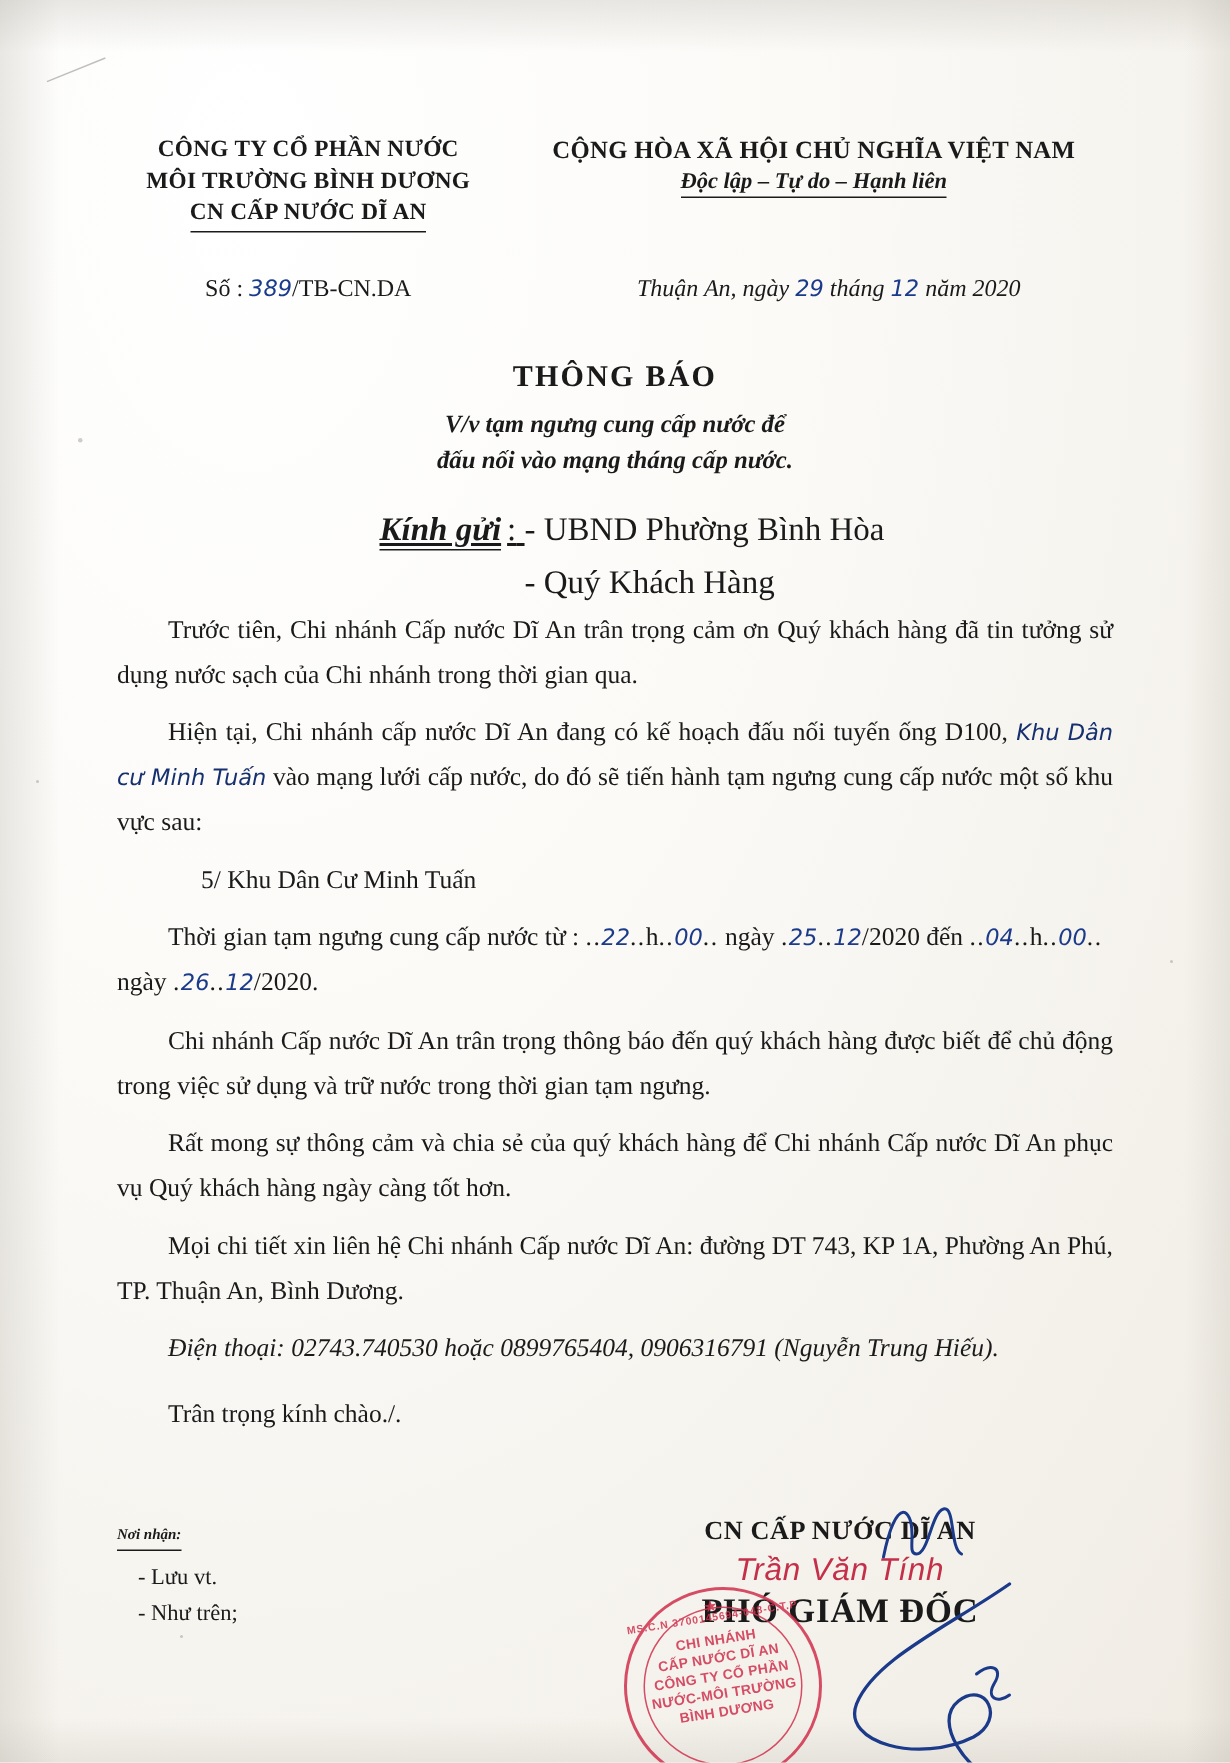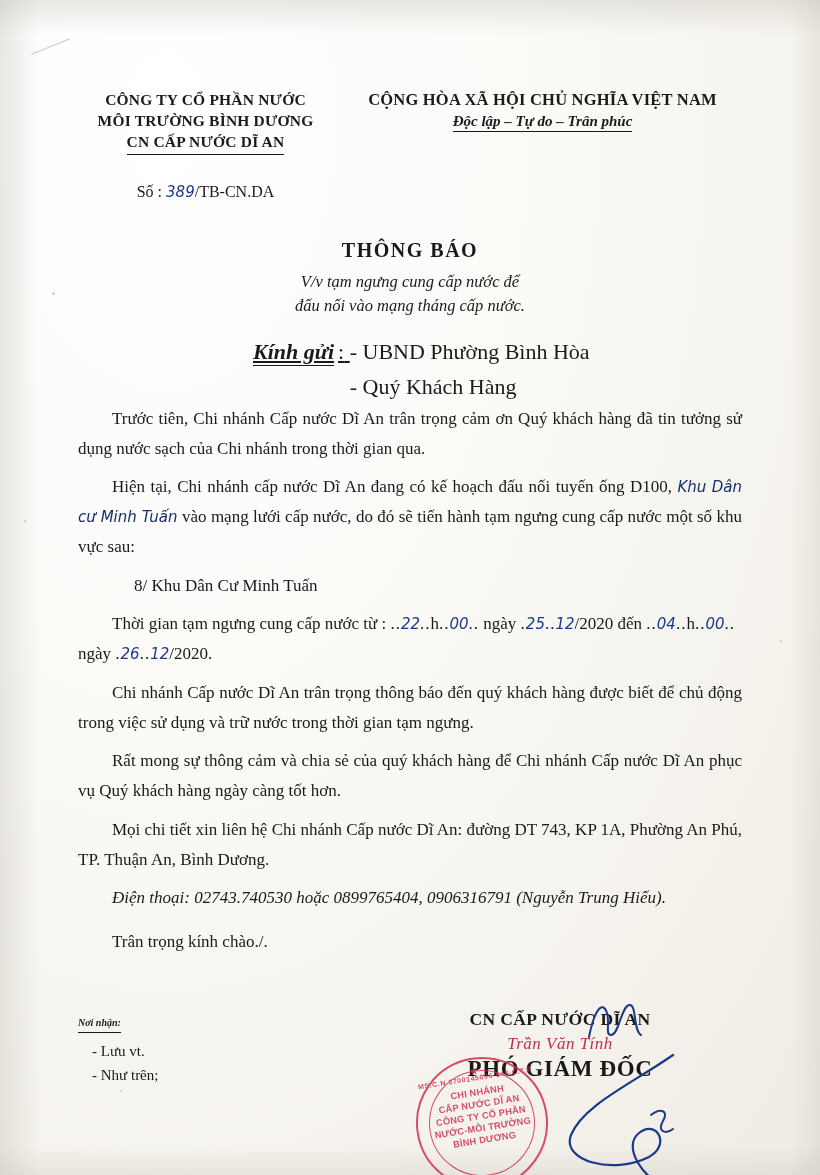--- a/index.html
+++ b/index.html
@@ -133,20 +133,21 @@
   .title {
     font-size: 20px;
     font-weight: bold;
     letter-spacing: 1.5px;
   }
   .subtitle {
     font-style: italic;
     font-size: 16.5px;
     line-height: 1.45;
     margin-top: 8px;
+    font-weight: bold;
   }
 
   
   .recipients {
     margin-top: 16px;
     padding-left: 175px;
     font-size: 22px;
     line-height: 1.6;
     text-decoration: underline;
   }
@@ -217,23 +218,23 @@
     letter-spacing: .4px;
     white-space: nowrap;
   }
   .signtitle {
     font-size: 23px;
     font-weight: bold;
     letter-spacing: .6px;
     margin-top: 150px;
   }
   .signname {
-    font-family: Liberation Serif, serif;
-    font-style: italic;
-    font-size: 17px;
+    font-family: Liberation Sans, sans-serif;
+    font-style: italic;
+    font-size: 21px;
     color: #c4304a;
     margin-top: 4px;
     letter-spacing: .5px;
   }
 
   
   .stamp {
     position: absolute;
     left: 38px;
     top: 48px;
@@ -312,28 +313,35 @@
   <div class="content">
 
     <div class="header">
       <div class="org">
         <div>CÔNG TY CỔ PHẦN NƯỚC</div>
         <div>MÔI TRƯỜNG BÌNH DƯƠNG</div>
         <div><span class="line3">CN CẤP NƯỚC DĨ AN</span></div>
       </div>
       <div class="national">
         <div class="l1">CỘNG HÒA XÃ HỘI CHỦ NGHĨA VIỆT NAM</div>
-        <div><span class="l2">Độc lập – Tự do – Trân phúc</span></div>
+        <div><span class="l2">Độc lập – Tự do – Hạnh liên</span></div>
       </div>
     </div>
 
     <div class="row2">
       <div class="docnum">
         <span>Số :</span>
         <span class="hw">389</span><span>/TB-CN.DA</span>
+      </div>
+      <div class="placedate">
+        <span>Thuận An, ngày</span>
+        <span class="hw">29</span>
+        <span>tháng</span>
+        <span class="hw">12</span>
+        <span>năm 2020</span>
       </div>
     </div>
 
     <div class="titleblock">
       <div class="title">THÔNG BÁO</div>
       <div class="subtitle">
         <div>V/v tạm ngưng cung cấp nước để</div>
         <div>đấu nối vào mạng tháng cấp nước.</div>
       </div>
     </div>
@@ -350,21 +358,21 @@
 
       <p>Trước tiên, Chi nhánh Cấp nước Dĩ An trân trọng cảm ơn Quý khách hàng đã tin tưởng sử dụng nước sạch của Chi nhánh trong thời gian qua.</p>
 
       <p>
         <span>Hiện tại, Chi nhánh cấp nước Dĩ An đang có kế hoạch đấu nối tuyến ống D100,</span>
         <span class="hw hw-blue">Khu</span>
         <span class="hw hw-blue">Dân cư Minh Tuấn</span>
         <span>vào mạng lưới cấp nước, do đó sẽ tiến hành tạm ngưng cung cấp nước một số khu vực sau:</span>
       </p>
 
-      <p class="listitem">8/ Khu Dân Cư Minh Tuấn</p>
+      <p class="listitem">5/ Khu Dân Cư Minh Tuấn</p>
 
       <p>
         <span>Thời gian tạm ngưng cung cấp nước từ :</span>
         <span class="dots">..</span><span class="hw">22</span><span class="dots">..</span><span>h</span><span class="dots">..</span><span class="hw">00</span><span class="dots">..</span>
         <span>ngày</span>
         <span class="dots">.</span><span class="hw">25</span><span class="dots">..</span><span class="hw">12</span><span>/2020 đến</span>
         <span class="dots">..</span><span class="hw">04</span><span class="dots">..</span><span>h</span><span class="dots">..</span><span class="hw">00</span><span class="dots">..</span>
         <br>
         <span>ngày</span>
         <span class="dots">.</span><span class="hw">26</span><span class="dots">..</span><span class="hw">12</span><span>/2020.</span>

